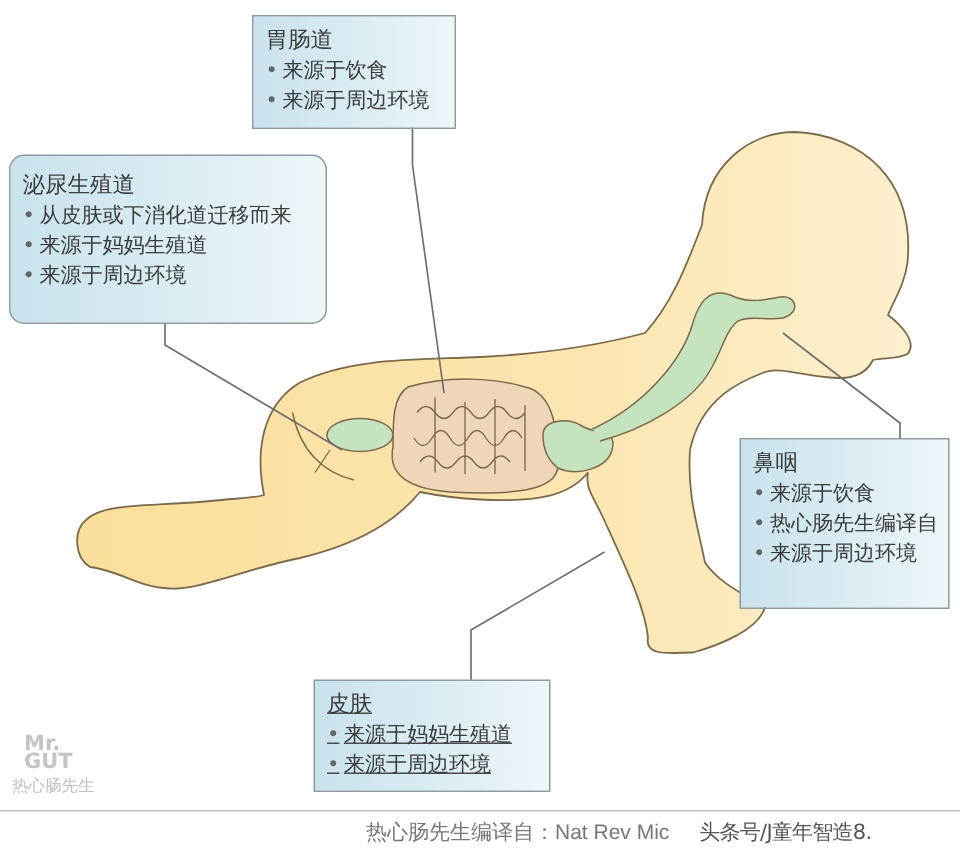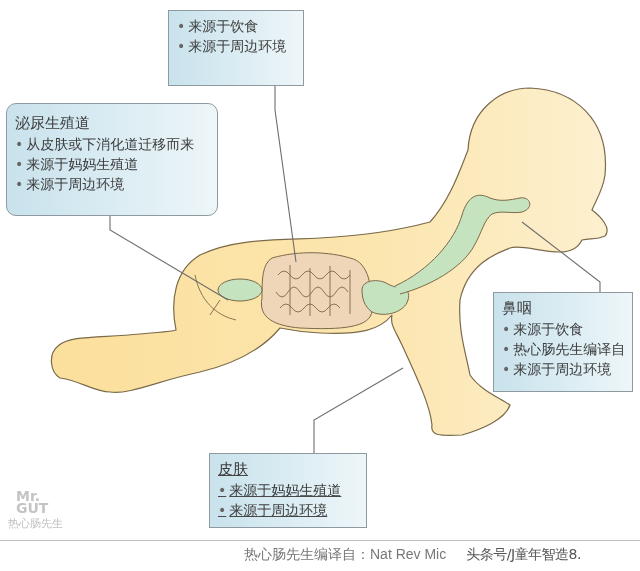--- a/index.html
+++ b/index.html
@@ -57,32 +57,33 @@
 
   <g stroke="#6d6d6d" stroke-width="1.1" fill="none">
     <polyline points="275,84 275,110 296,262"></polyline>
     <polyline points="110,215 110,230 228,300"></polyline>
     <polyline points="600,292 600,282 522,222"></polyline>
     <polyline points="314,455 314,420 403,368"></polyline>
   </g>
 </svg>
 
 <div class="box" style="left:168px; top:10px; width:136px; height:76px;">
+  <div class="title">胃肠道</div>
   <div class="item">来源于饮食</div>
   <div class="item">来源于周边环境</div>
 </div>
 
 <div class="box" style="left:6px; top:103px; width:212px; height:113px;border-radius:10px;">
   <div class="title" style="margin-top:4px;">泌尿生殖道</div>
   <div class="item">从皮肤或下消化道迁移而来</div>
   <div class="item">来源于妈妈生殖道</div>
   <div class="item">来源于周边环境</div>
 </div>
 
-<div class="box" style="left:493px; top:292px; width:140px; height:100px;">
+<div class="box" style="left:493px; top:292px; width:140px; height:114px;">
   <div class="title">鼻咽</div>
   <div class="item">来源于饮食</div>
   <div class="item">热心肠先生编译自</div>
   <div class="item">来源于周边环境</div>
 </div>
 
 <div class="box" style="left:209px; top:453px; width:158px; height:75px;text-decoration:underline;">
   <div class="title">皮肤</div>
   <div class="item">来源于妈妈生殖道</div>
   <div class="item">来源于周边环境</div>

